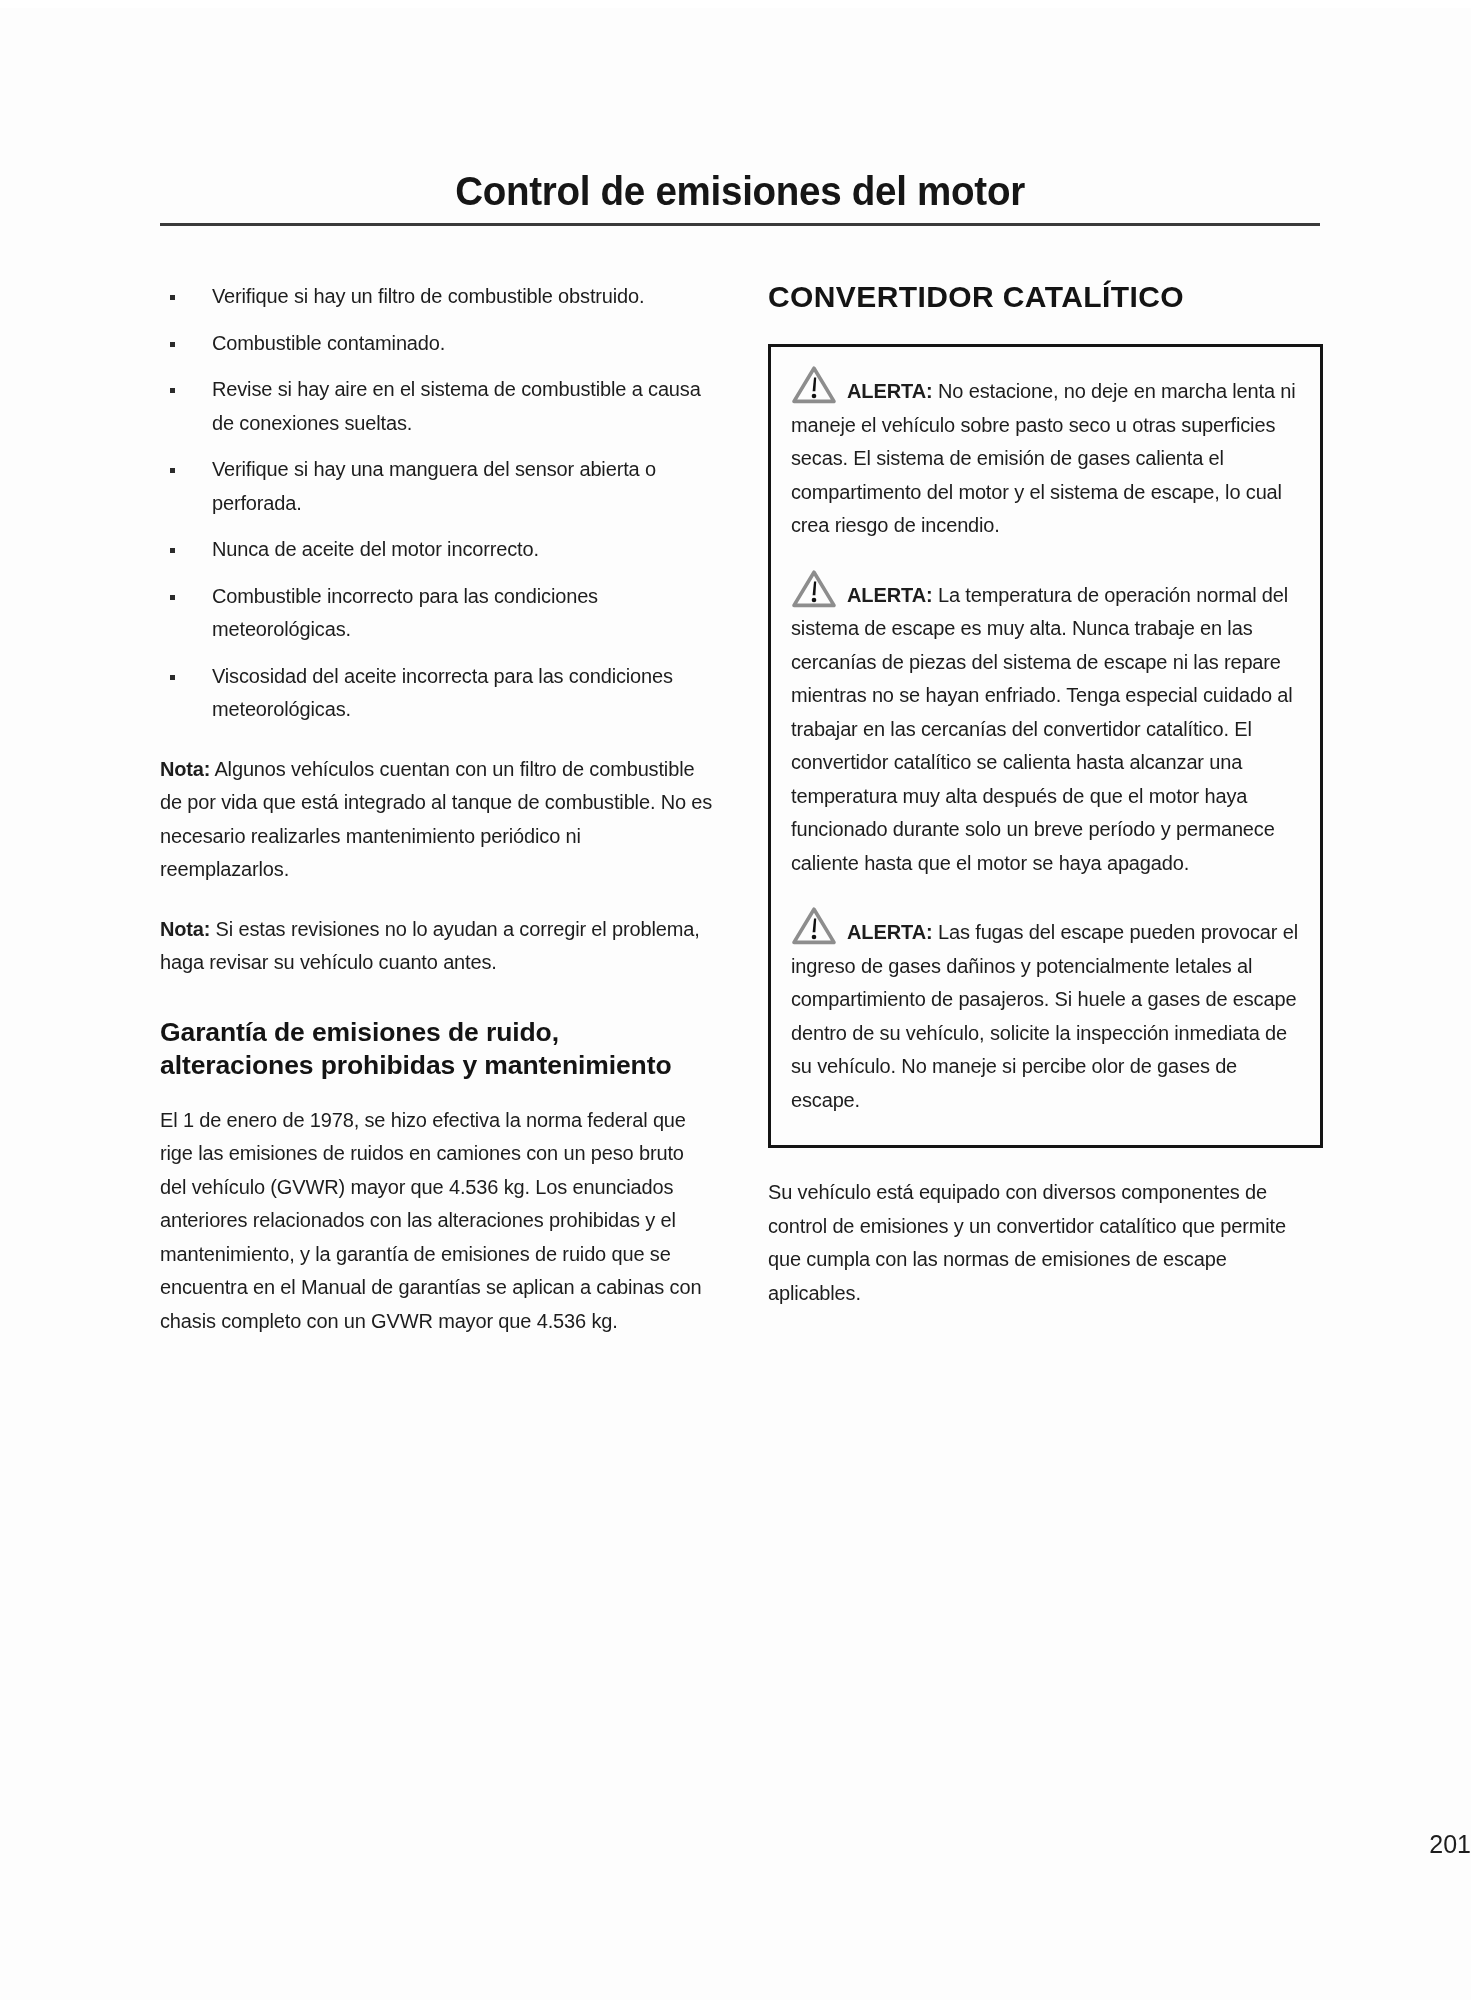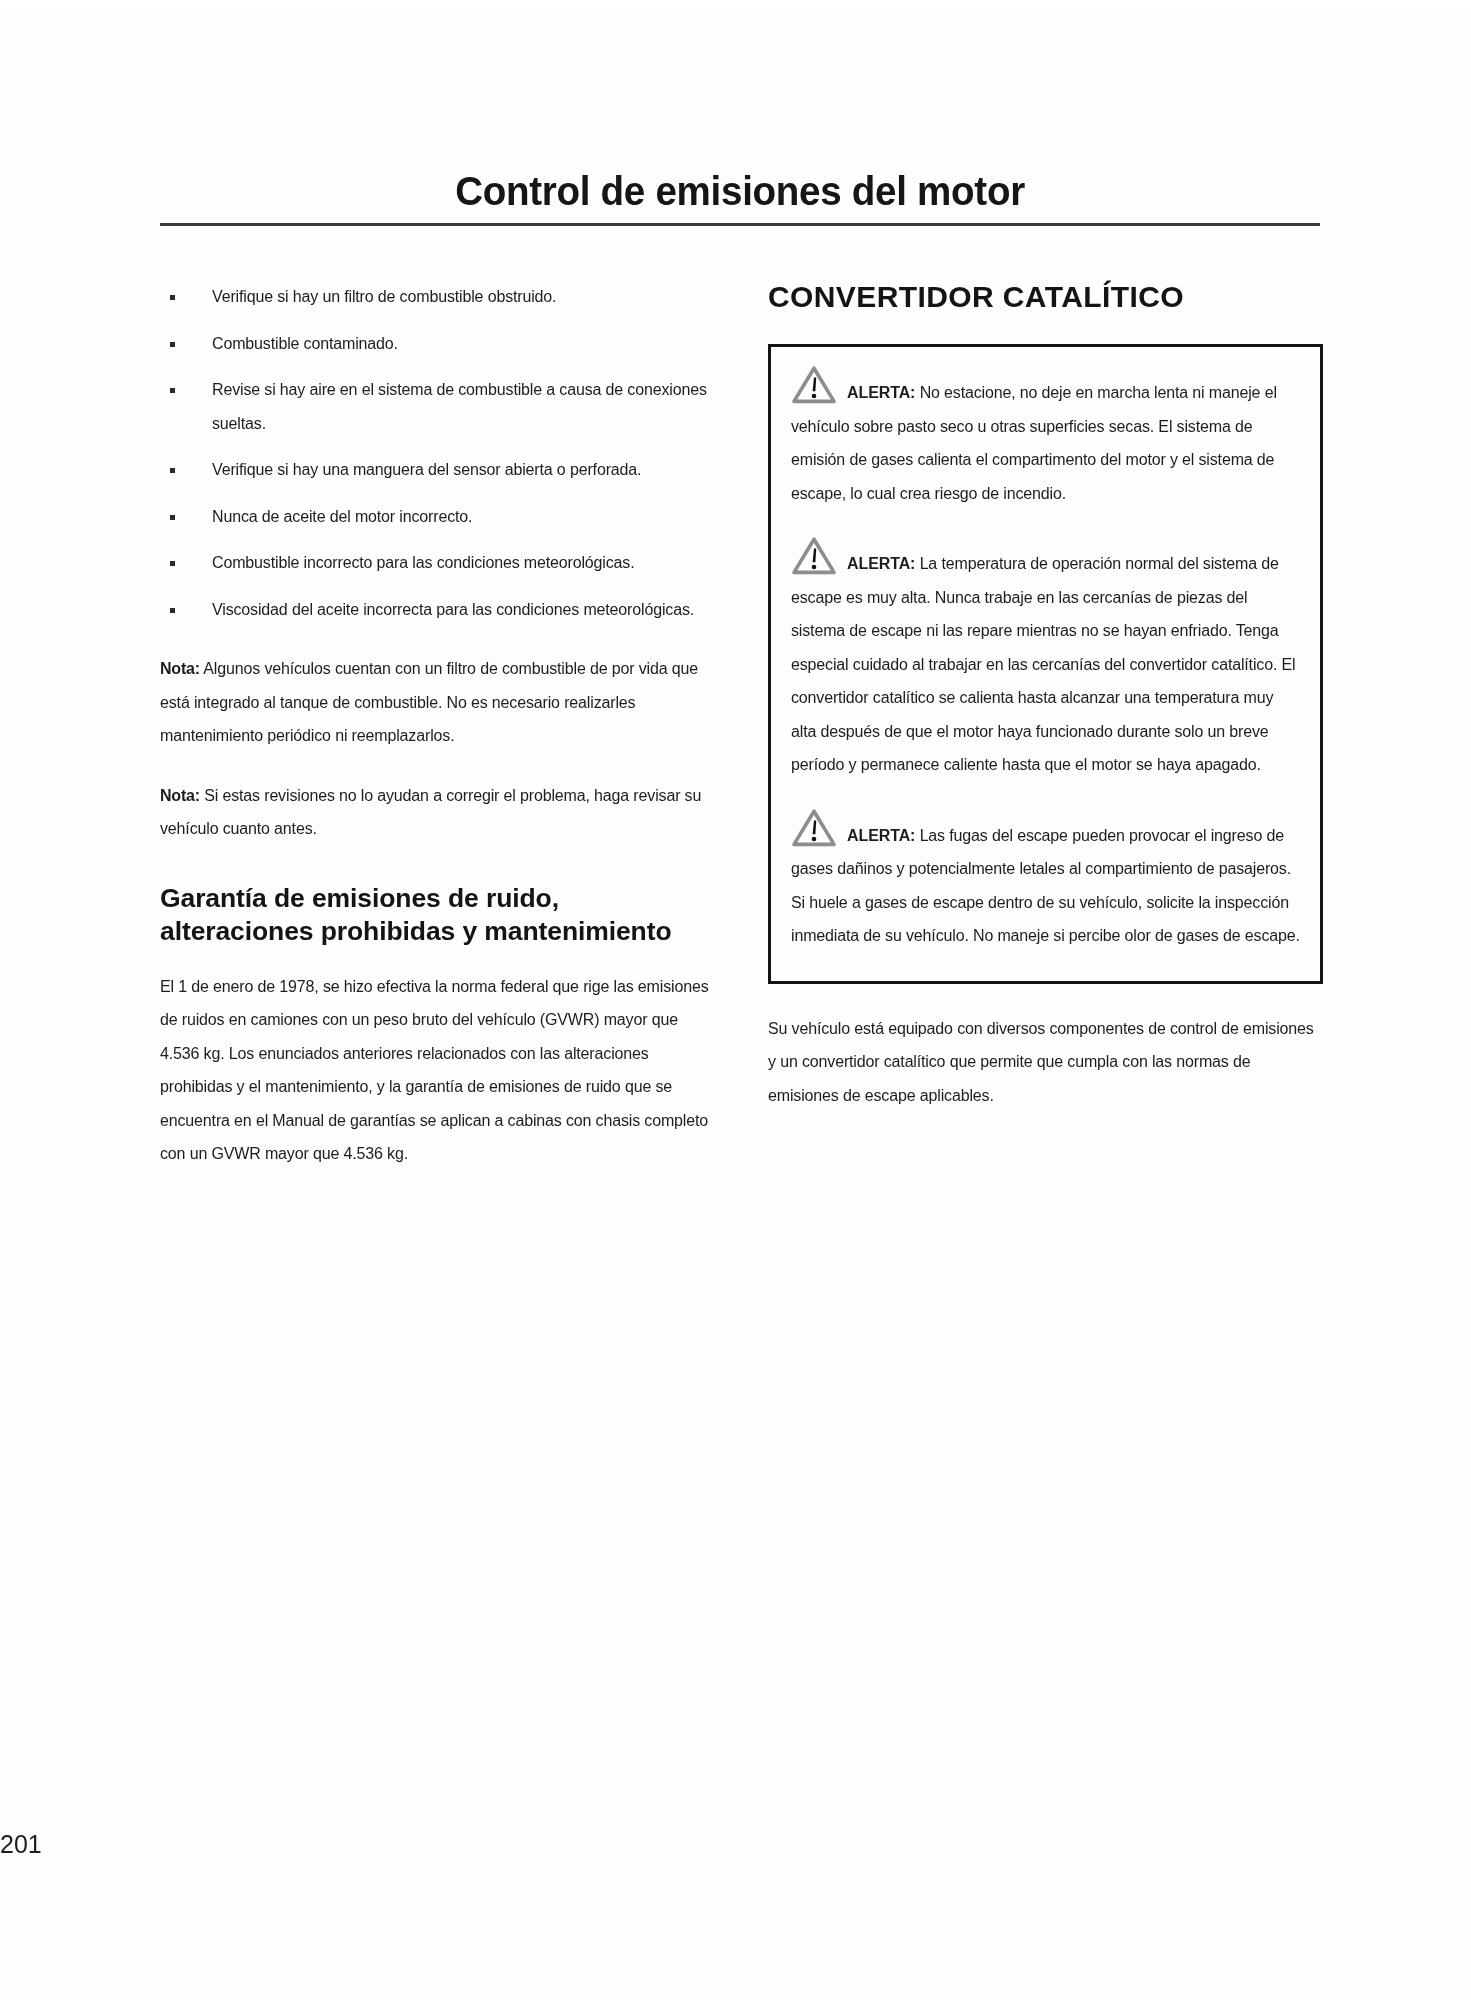--- a/index.html
+++ b/index.html
@@ -53,21 +53,21 @@
   .col {
     position: absolute;
     top: 272px;
     width: 555px;
   }
   .col-left  { left: 160px; }
   .col-right { left: 768px; }
 
   
   .para, .bullet-text, .alert-text, .closing {
-    font-size: 16px;
+    font-size: 20px;
     line-height: 33.5px;
     color: #1d1d1d;
     letter-spacing: -0.15px;
   }
   .para { margin: 0 0 26px 0; }
   .para:last-child { margin-bottom: 0; }
 
   
   ul.bullets {
     list-style: none;
@@ -145,21 +145,21 @@
 
   
   .closing { margin: 28px 0 0 0; }
 
   
   .page-number {
     position: absolute;
     left: 0;
     right: 0;
     top: 1822px;
-    text-align: left;
+    text-align: right;
     font-size: 25px;
     color: #1d1d1d;
   }
 </style>
 </head>
 <body>
 
 <div class="page">
 
   <div class="page-header">

